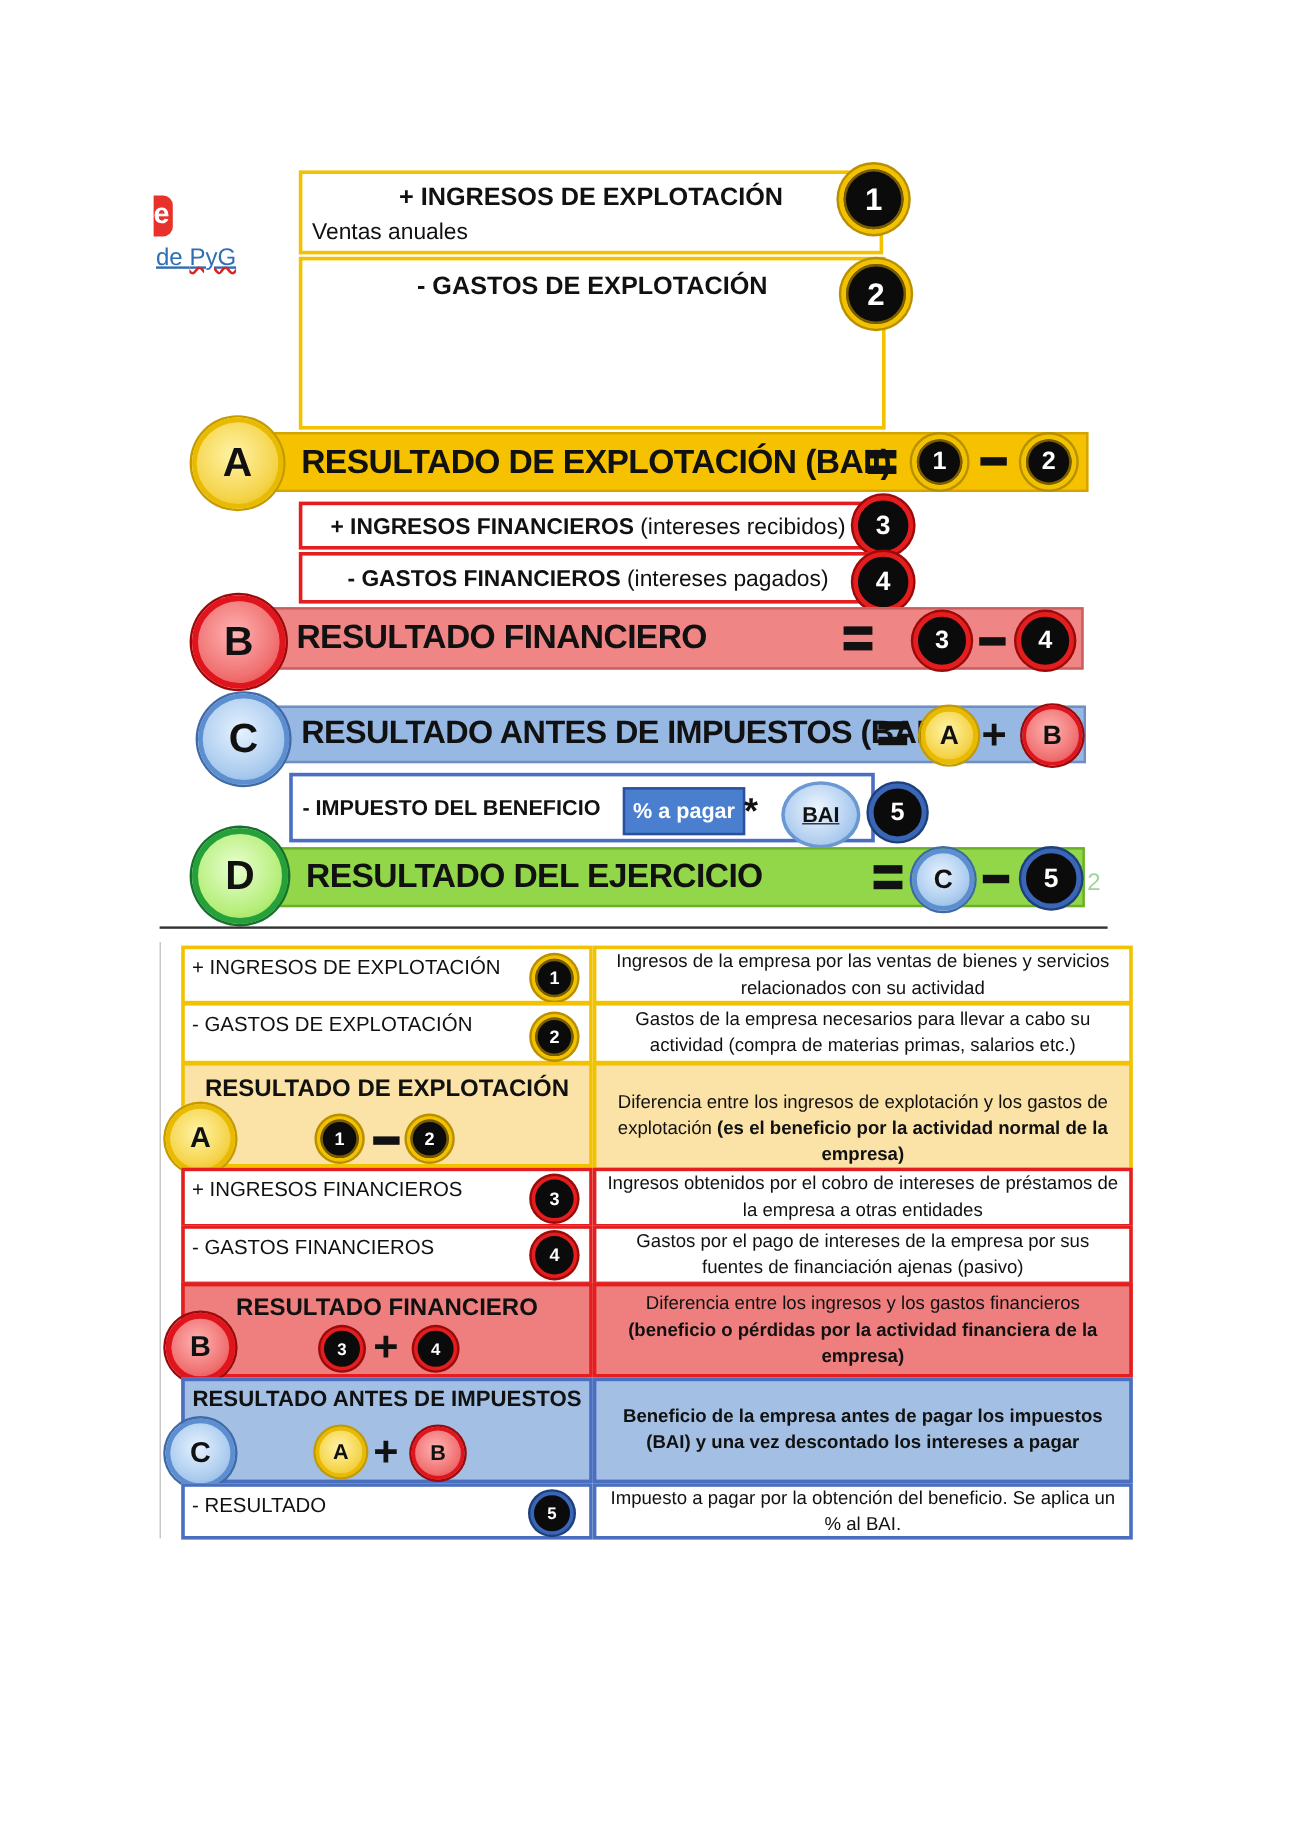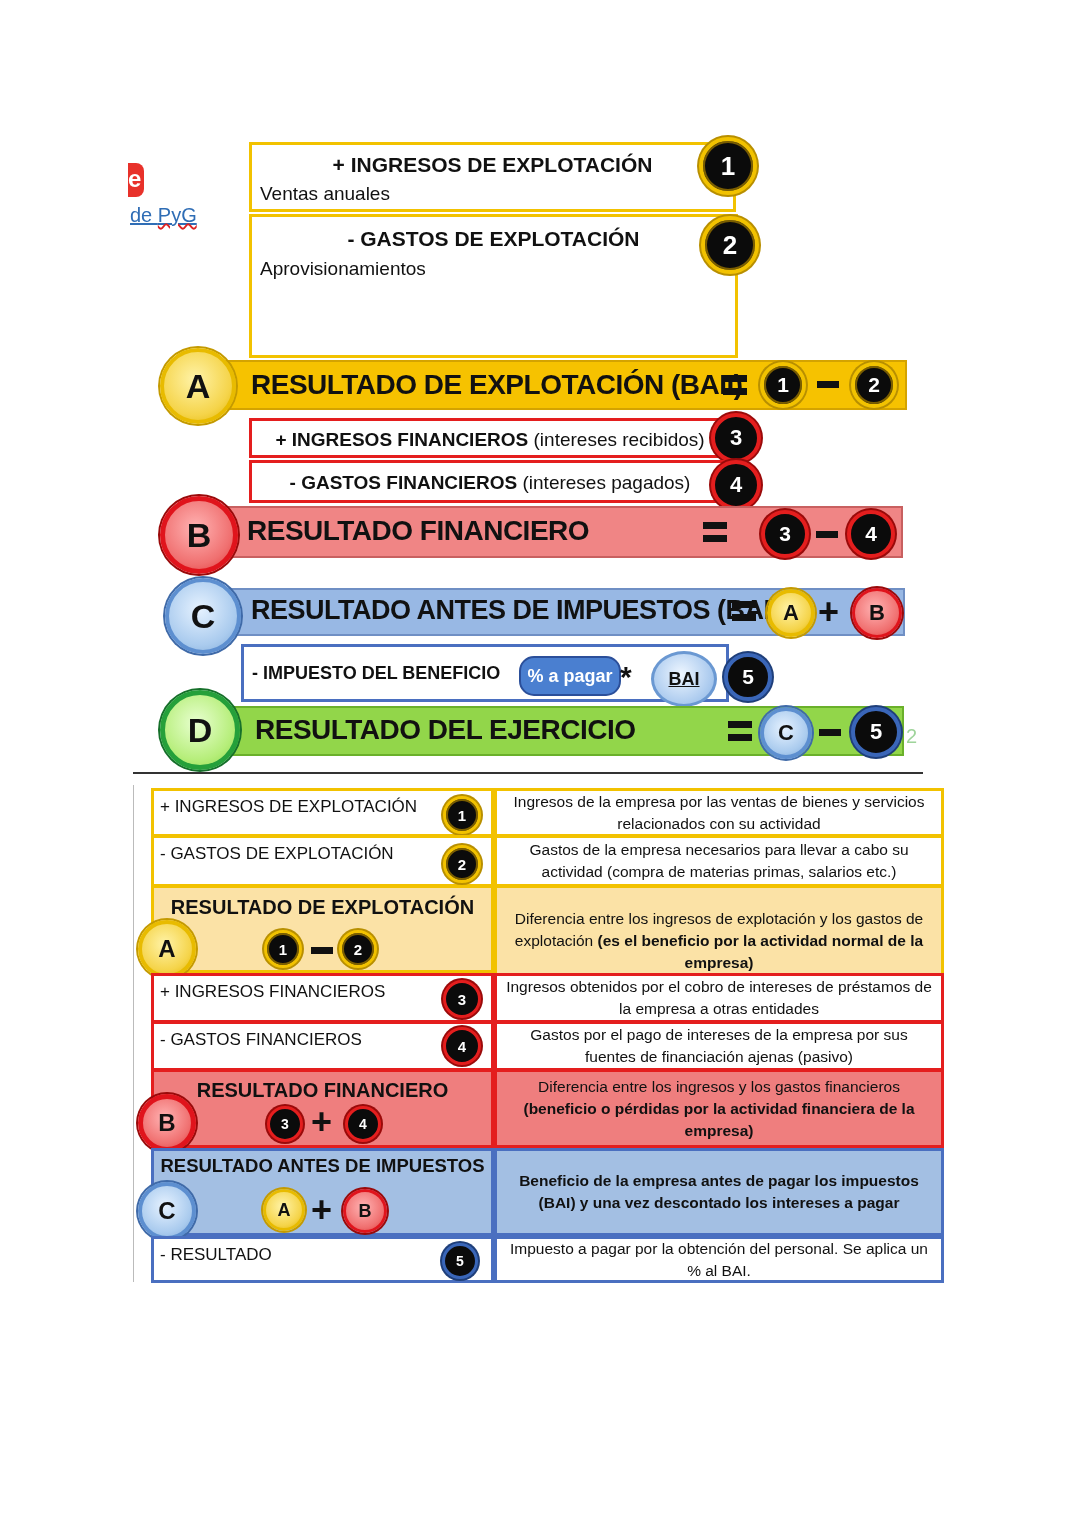--- a/index.html
+++ b/index.html
@@ -78,21 +78,20 @@
 
 <div class="abs box-y" style="left:249px;top:142px;width:487px;height:70px;">
   <div style="position:absolute;left:0;right:0;top:8px;text-align:center;font-weight:bold;font-size:21px;">+ INGRESOS DE EXPLOTACIÓN</div>
   <div style="position:absolute;left:8px;top:38px;font-size:19px;">Ventas anuales</div>
 </div>
 <div class="badge num-y" style="left:699px;top:137px;width:58px;height:58px;font-size:26px;">1</div>
 
 <div class="abs box-y" style="left:249px;top:214px;width:489px;height:144px;">
   <div style="position:absolute;left:0;right:0;top:10px;text-align:center;font-weight:bold;font-size:21px;">- GASTOS DE EXPLOTACIÓN</div>
   <div style="position:absolute;left:8px;top:38px;font-size:19px;line-height:27px;">
-    <div>Aprovisionamientos</div>
   </div>
 </div>
 <div class="badge num-y" style="left:701px;top:216px;width:58px;height:58px;font-size:26px;">2</div>
 
 <div class="abs bar bar-y" style="left:200px;top:360px;width:707px;height:50px;"></div>
 <div class="bar-title" style="left:251px;top:369px;">RESULTADO DE EXPLOTACIÓN (BAII)</div>
 <div class="eq" style="left:723px;top:375px;"></div>
 <div class="badge num-y" style="left:760px;top:362px;width:46px;height:46px;font-size:21px;">1</div>
 <div class="minus" style="left:817px;top:381px;"></div>
 <div class="badge num-y" style="left:851px;top:362px;width:46px;height:46px;font-size:21px;">2</div>
@@ -124,21 +123,21 @@
 <div class="bar-title" style="left:251px;top:595px;font-size:27px;">RESULTADO ANTES DE IMPUESTOS (BAI)</div>
 <div class="eq" style="left:732px;top:601px;"></div>
 <div class="badge let-y" style="left:767px;top:589px;width:48px;height:48px;font-size:22px;">A</div>
 <div class="plus" style="left:818px;top:594px;">+</div>
 <div class="badge let-r" style="left:852px;top:588px;width:50px;height:50px;font-size:22px;border-width:3px;">B</div>
 <div class="badge let-b" style="left:165px;top:578px;width:76px;height:76px;font-size:34px;">C</div>
 
 <div class="abs box-b" style="left:241px;top:644px;width:488px;height:58px;">
   <div style="position:absolute;left:8px;top:16px;font-weight:bold;font-size:18px;">-  IMPUESTO DEL BENEFICIO</div>
 </div>
-<div class="pct-btn" style="left:519px;top:656px;width:98px;height:36px;border-radius:15px;">% a pagar</div>
+<div class="pct-btn" style="left:519px;top:656px;width:98px;height:36px;">% a pagar</div>
 <div style="position:absolute;left:620px;top:660px;font-size:30px;font-weight:bold;">*</div>
 <div class="bai" style="left:651px;top:651px;width:60px;height:50px;text-decoration:underline;">BAI</div>
 <div class="badge num-b" style="left:724px;top:653px;width:48px;height:48px;font-size:21px;">5</div>
 
 <div class="abs bar bar-g" style="left:200px;top:706px;width:704px;height:50px;"></div>
 <div class="bar-title" style="left:255px;top:714px;">RESULTADO DEL EJERCICIO</div>
 <div class="eq" style="left:728px;top:721px;"></div>
 <div class="badge let-b" style="left:760px;top:707px;width:52px;height:52px;font-size:22px;">C</div>
 <div class="minus" style="left:819px;top:729px;"></div>
 <div class="badge num-b" style="left:851px;top:707px;width:50px;height:50px;font-size:22px;">5</div>
@@ -201,13 +200,13 @@
 <div class="badge let-y" style="left:263px;top:1189px;width:42px;height:42px;font-size:18px;border-width:3px;">A</div>
 <div class="plus" style="left:311px;top:1192px;">+</div>
 <div class="badge let-r" style="left:343px;top:1189px;width:44px;height:44px;font-size:18px;border-width:3px;">B</div>
 <div class="cell desc b-bord b-fill bold" style="left:494px;top:1148px;width:450px;height:88px;">Beneficio de la empresa antes de pagar los impuestos (BAI) y una vez descontado los intereses a pagar</div>
 <div class="badge let-b" style="left:138px;top:1182px;width:58px;height:58px;font-size:24px;">C</div>
 
 <div class="cell term b-bord w-fill" style="left:151px;top:1236px;width:343px;height:47px;">
   <span>- RESULTADO</span>
 </div>
 <div class="badge num-b" style="left:442px;top:1243px;width:36px;height:36px;font-size:14px;border-width:3px;">5</div>
-<div class="cell desc b-bord w-fill" style="left:494px;top:1236px;width:450px;height:47px;">Impuesto a pagar por la obtención del personal. Se aplica un % al BAI.</div>
+<div class="cell desc b-bord w-fill" style="left:494px;top:1236px;width:450px;height:47px;">Impuesto a pagar por la obtención del beneficio. Se aplica un % al BAI.</div>
 
 </body></html>

